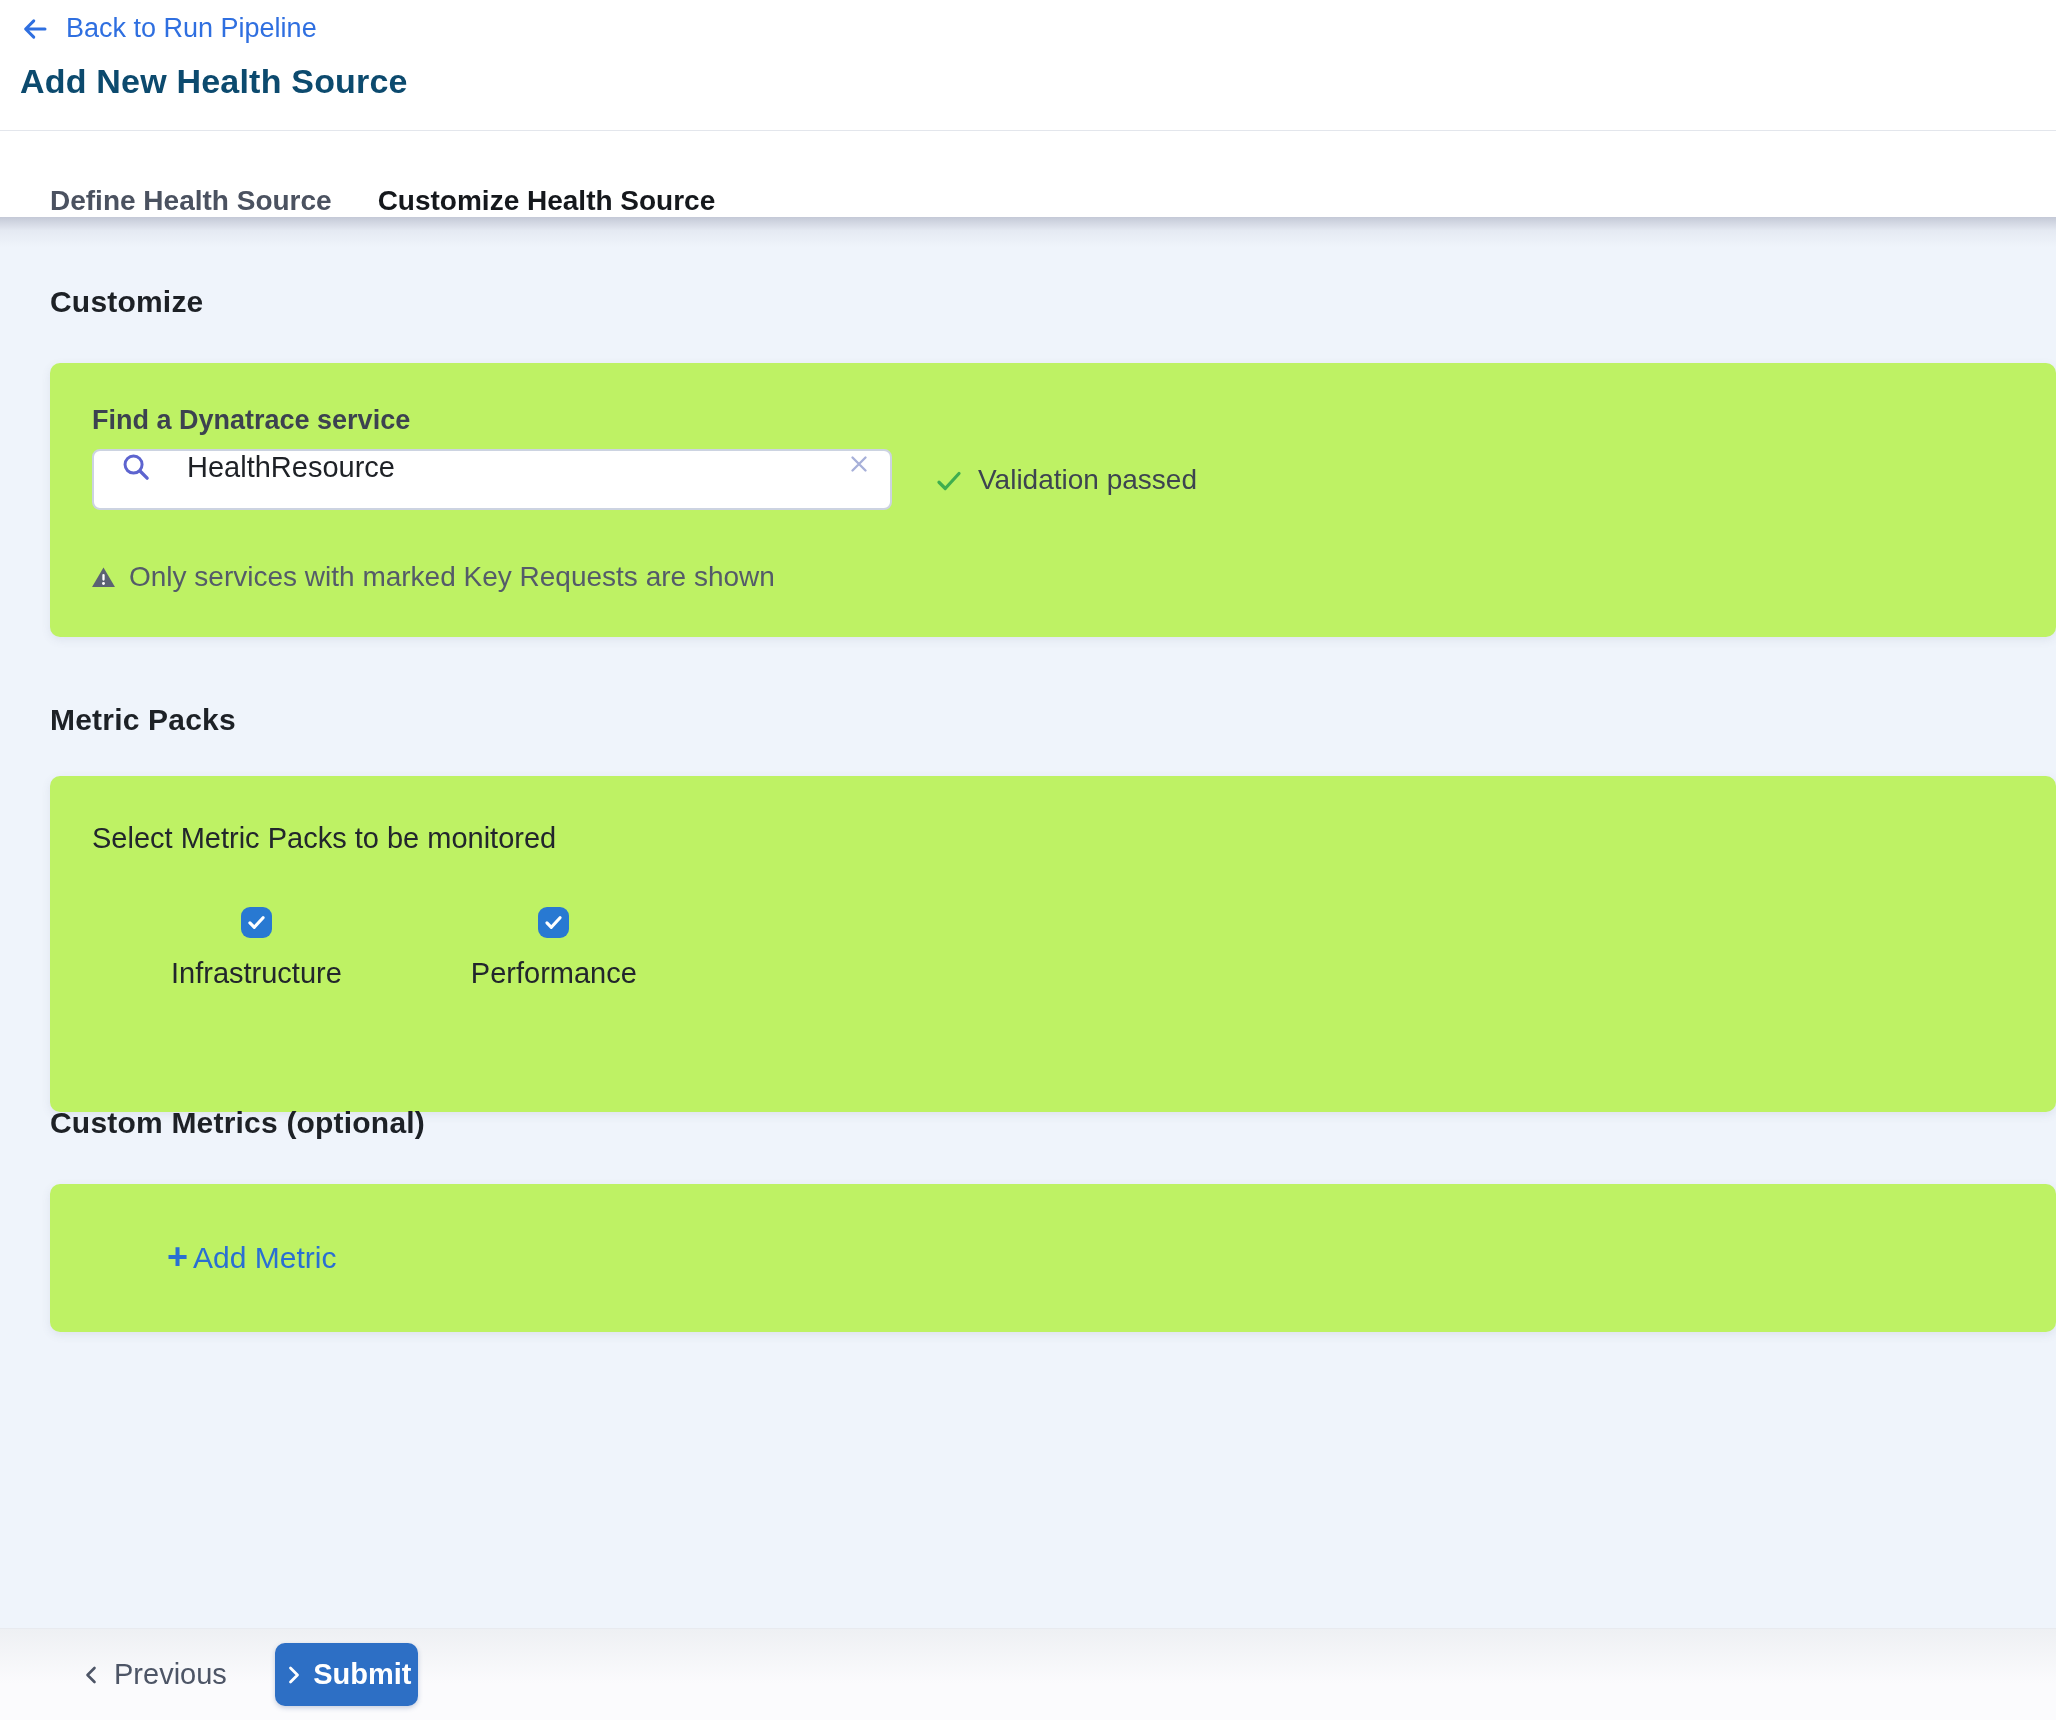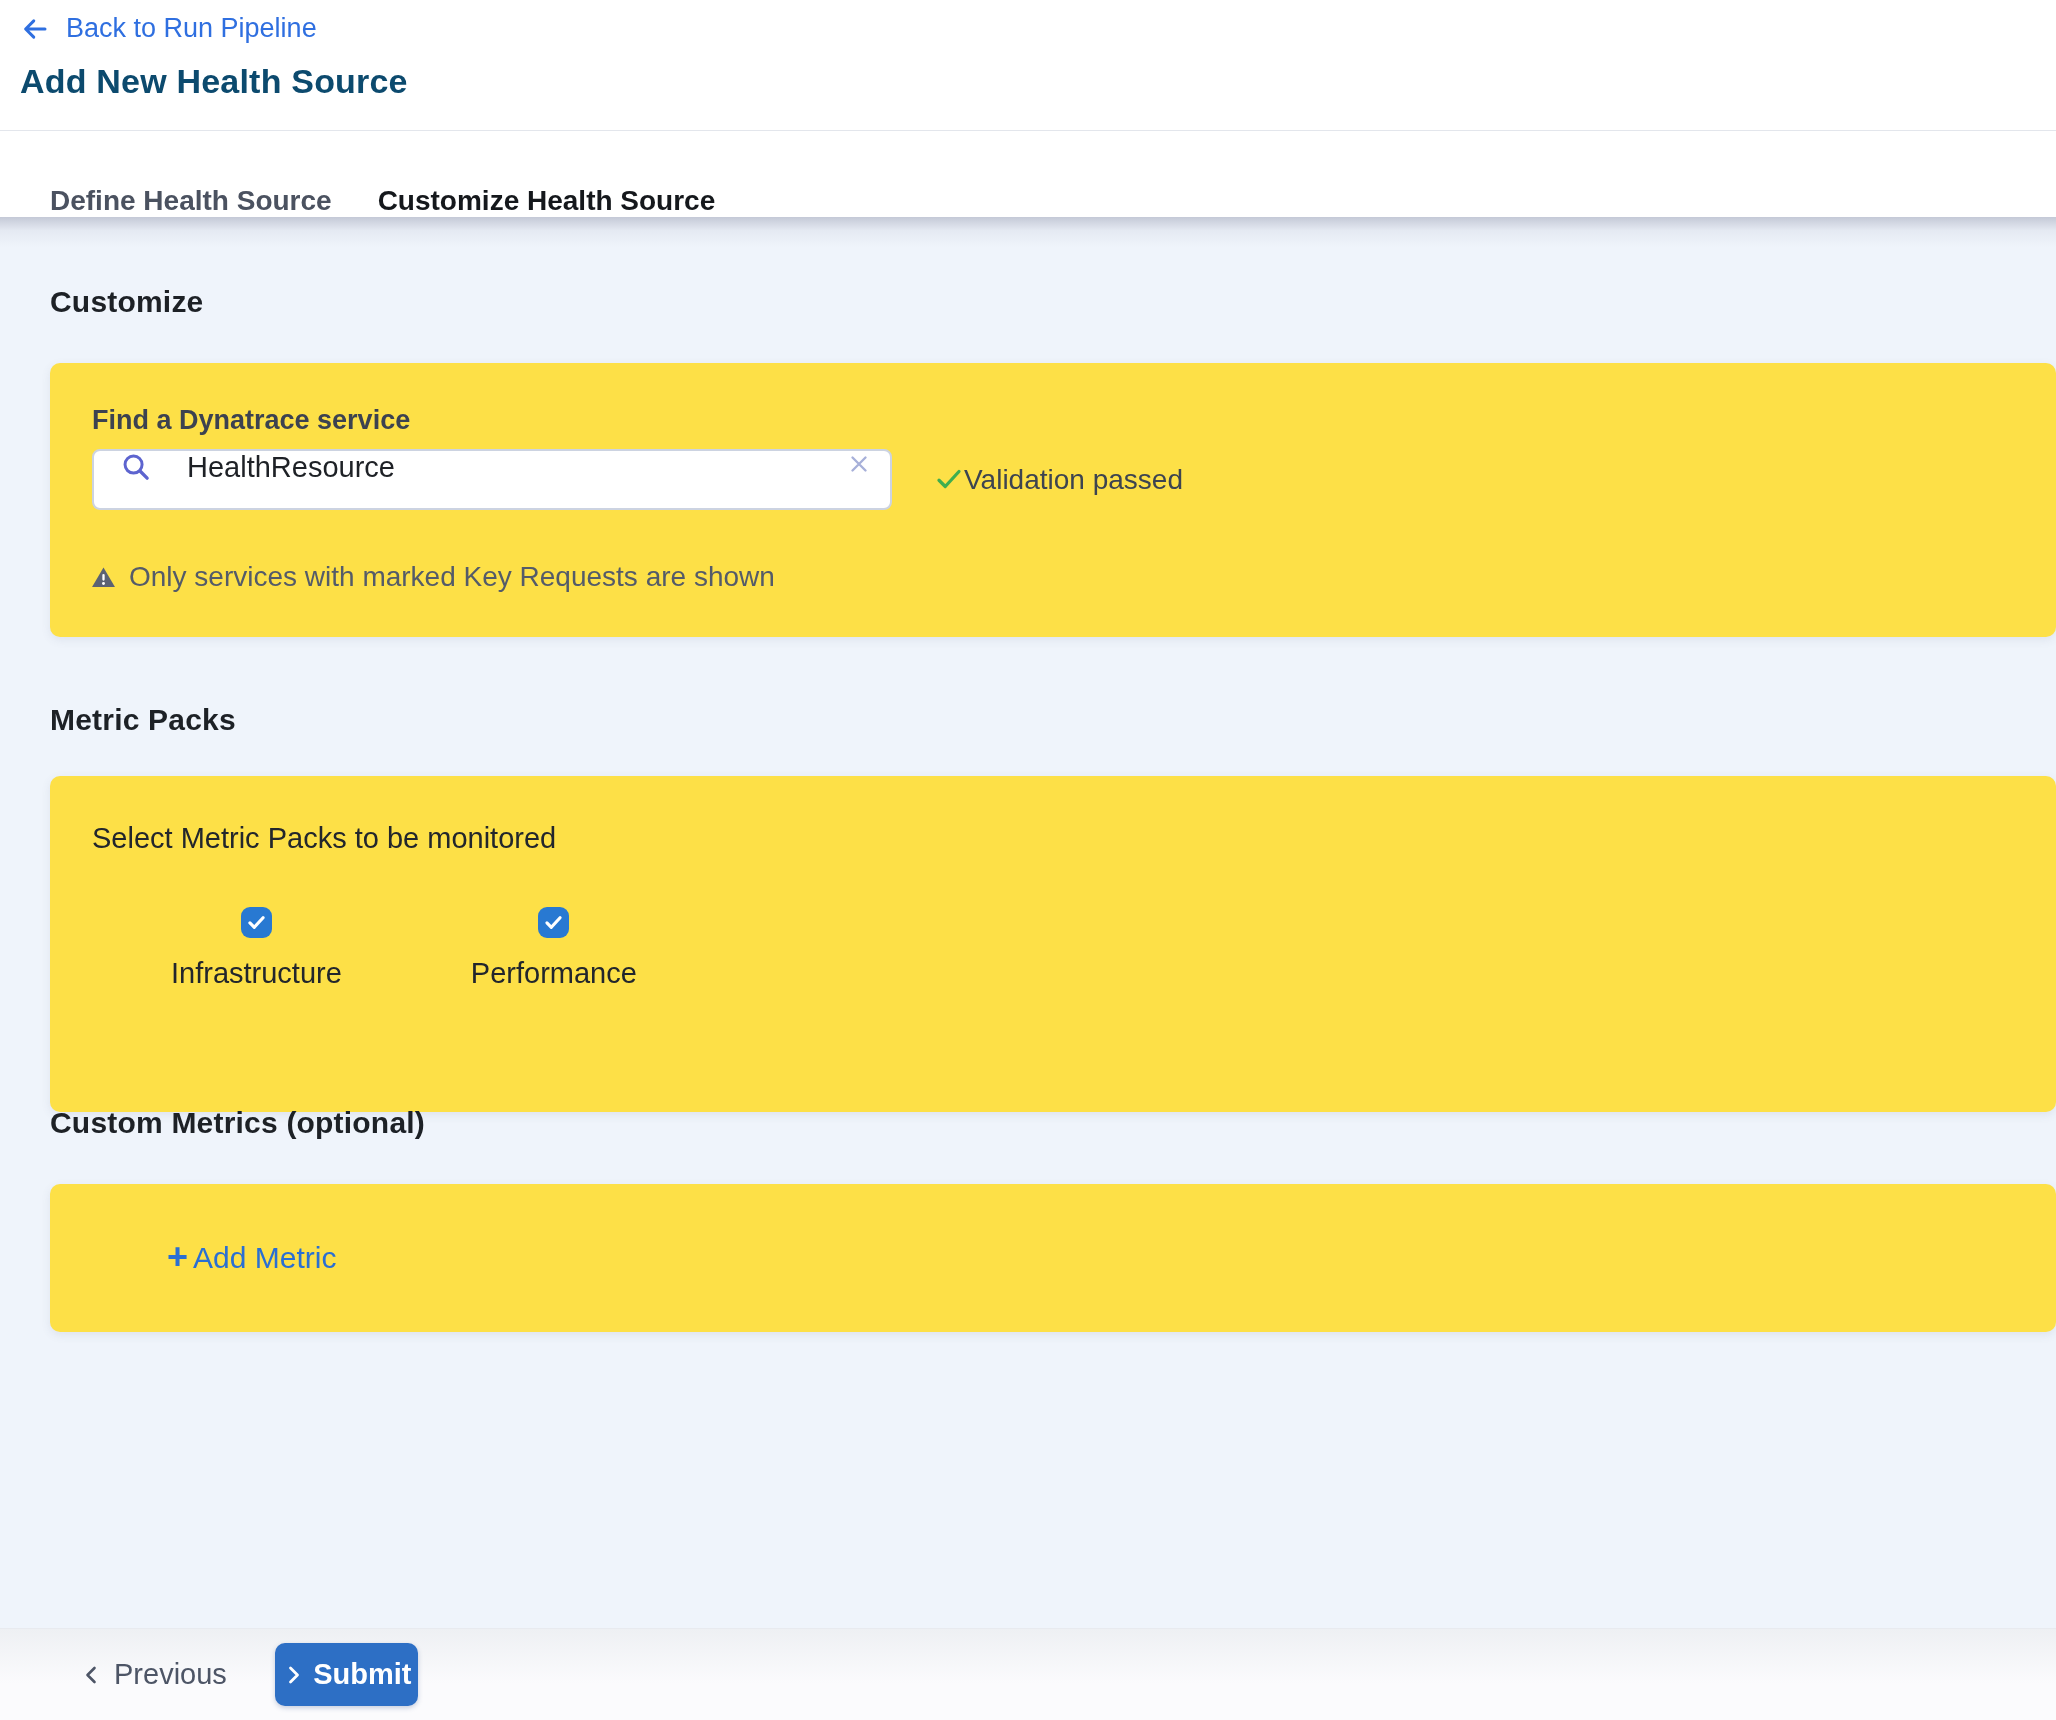--- a/index.html
+++ b/index.html
@@ -55,21 +55,21 @@
   }
   .section-heading {
     position:absolute; left:50px;
     font-size:30px; font-weight:600; color:#1d2126; letter-spacing:.2px;
   }
   .heading-services       { top:68px; }
   .heading-metric-packs   { top:486px; }
   .heading-custom-metrics { top:889px; }
 
   .card {
-    position:absolute; left:50px; right:0; background:#fde047;
+    position:absolute; left:50px; right:0; background:#bef264;
     border-radius:10px; box-shadow:0 3px 10px rgba(80,90,120,.10);
   }
   .card-services       { top:146px; height:274px; }
   .card-metric-packs   { top:559px; height:336px; }
   .card-custom-metrics { top:967px; height:148px; }
 
   
   .find-label {
     position:absolute; left:42px; top:42px;
     font-size:27px; font-weight:700; color:#3c4250;
@@ -84,21 +84,21 @@
     border:2px solid #ccd3e1; border-radius:8px;
     padding:0 18px 0 26px;
   }
   .search-field input {
     flex:1; border:none; outline:none; background:transparent;
     font-family:"Liberation Sans", sans-serif;
     font-size:29px; color:#1e2126; padding-left:36px;
   }
   .clear-btn { display:flex; align-items:center; cursor:pointer; }
   .validation {
-    display:flex; align-items:flex-start; gap:0;
+    display:flex; align-items:flex-end; gap:14px;
     font-size:28px; color:#3d4450;
   }
   .warning-row {
     position:absolute; left:41px; top:198px;
     display:flex; align-items:center; gap:13px;
     font-size:28px; color:#545b69;
   }
 
   
   .select-label {

